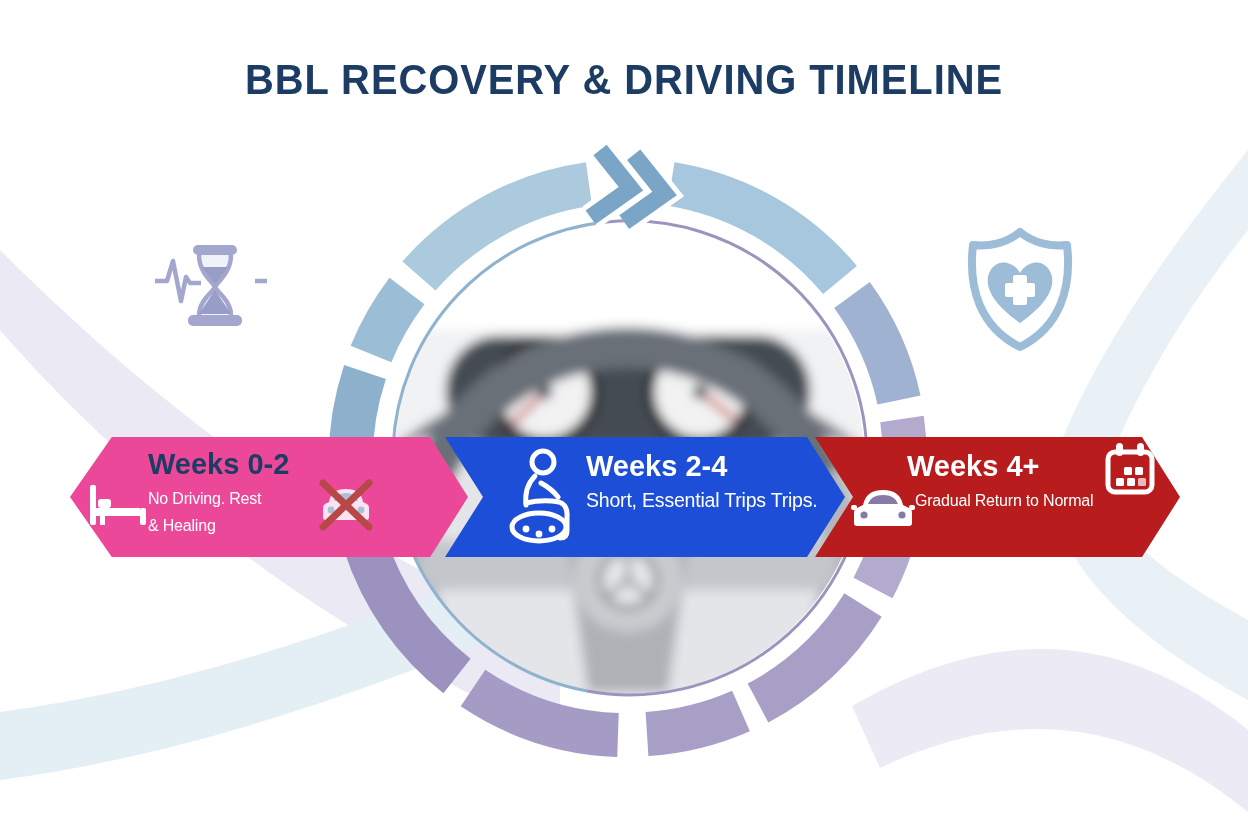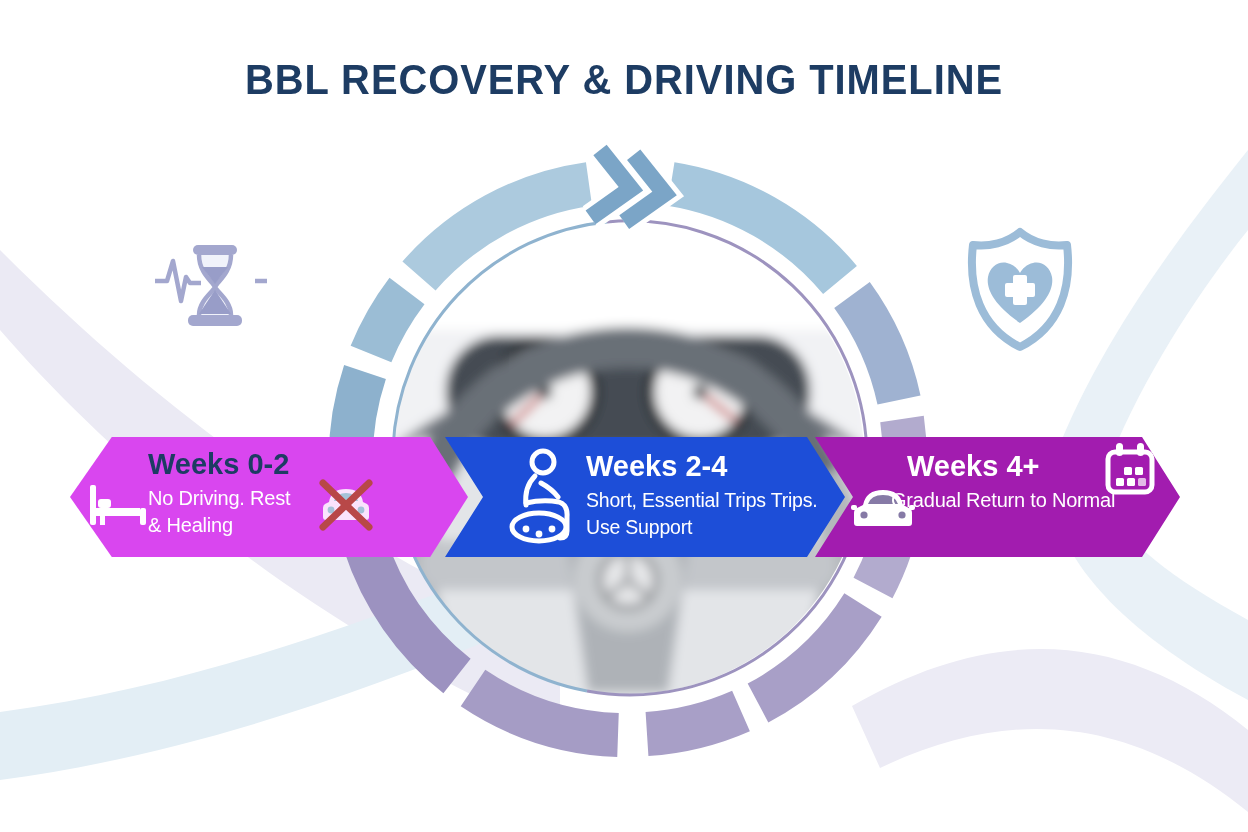--- a/index.html
+++ b/index.html
@@ -11,27 +11,27 @@
   .page-title{
     position:absolute;top:56px;left:0;width:1248px;text-align:center;
     font-size:42px;font-weight:800;color:#1d3c63;letter-spacing:1px;
     transform:scaleX(0.95);white-space:nowrap;
   }
   .banner{position:absolute;top:437px;height:120px;}
   #banner1{left:70px;width:398px;clip-path:polygon(10.5% 0,90.5% 0,100% 50%,90.5% 100%,10.5% 100%,0 50%);}
   #banner2{left:445px;width:400px;clip-path:polygon(0 0,90.5% 0,100% 50%,90.5% 100%,0 100%,9.5% 50%);}
   #banner3{left:815px;width:365px;clip-path:polygon(0 0,89.6% 0,100% 50%,89.6% 100%,0 100%,10.4% 50%);}
   .banner .heading{position:absolute;font-size:29px;font-weight:700;color:#ffffff;white-space:nowrap;}
-  .banner .desc{position:absolute;font-size:20px;font-weight:400;color:#ffffff;line-height:27px;letter-spacing:-0.2px;white-space:nowrap;}
+  .banner .desc{position:absolute;font-size:16px;font-weight:400;color:#ffffff;line-height:27px;letter-spacing:-0.2px;white-space:nowrap;}
   #banner1 .heading{left:78px;top:11px;color:#1d3c63;}
   #banner1 .desc{left:78px;top:48px;}
   #banner2 .heading{left:141px;top:13px;}
   #banner2 .desc{left:141px;top:50px;font-size:19.5px;}
   #banner3 .heading{left:92px;top:13px;}
-  #banner3 .desc{left:76px;top:50px;}
+  #banner3 .desc{left:100px;top:50px;}
   .banner svg{position:absolute;}
   .decor{position:absolute;}
 </style>
 </head>
 <body>
 
 <svg class="layer" width="1248" height="832" viewBox="0 0 1248 832">
   <defs>
     <clipPath id="wheelClip">
         <circle cx="628" cy="458" r="236"></circle>
@@ -110,21 +110,21 @@
 
 <svg class="decor" style="left:963px;top:226px;" width="115" height="127" viewBox="0 0 115 127">
   <path d="M57,6 C70,17 88,21 104,19 C109,62 97,101 57,121 C17,101 5,62 10,19 C26,21 44,17 57,6 Z" fill="none" stroke="#9cbcd8" stroke-width="8" stroke-linejoin="round"></path>
   <path d="M57,97 C31,79 23,63 25,51 C27,41 35,35 44,37 C50,38 55,43 57,47 C59,43 64,38 70,37 C79,35 87,41 89,51 C91,63 83,79 57,97 Z" fill="#9cbcd8"></path>
   <rect x="50" y="49" width="14" height="30" rx="2" fill="#ffffff"></rect>
   <rect x="42" y="57" width="30" height="14" rx="2" fill="#ffffff"></rect>
 </svg>
 
 <div class="page-title">BBL RECOVERY &amp; DRIVING TIMELINE</div>
 
-<div class="banner" id="banner1" style="background: #d946ef;">
+<div class="banner" id="banner1" style="background: #ec4899;">
   <svg style="left:20px;top:46px;" width="56" height="44" viewBox="0 0 56 44">
     <rect x="0" y="2" width="6" height="40" rx="2" fill="#ffffff"></rect>
     <rect x="8" y="16" width="13" height="9" rx="3" fill="#ffffff"></rect>
     <rect x="6" y="25" width="44" height="8" fill="#ffffff"></rect>
     <rect x="50" y="25" width="6" height="17" rx="2" fill="#ffffff"></rect>
     <rect x="10" y="33" width="5" height="9" fill="#ffffff"></rect>
   </svg>
   <div class="heading" style="color: rgb(29, 60, 99);">Weeks 0-2</div>
   <div class="desc">
     <div>No Driving. Rest</div>
@@ -157,25 +157,24 @@
     </g>
     <g fill="#ffffff">
       <circle cx="29" cy="82" r="3.4"></circle>
       <circle cx="42" cy="87" r="3.4"></circle>
       <circle cx="55" cy="82" r="3.4"></circle>
     </g>
   </svg>
   <div class="heading" style="color: rgb(255, 255, 255);">Weeks 2-4</div>
   <div class="desc">
     <div>Short, Essential Trips Trips.</div>
-    <div>Use Support</div>
   </div>
 </div>
 
-<div class="banner" id="banner3" style="background: #a21caf;">
+<div class="banner" id="banner3" style="background: #b91c1c;">
   <svg style="left:36px;top:48px;" width="64" height="46" viewBox="0 0 64 46">
     <g fill="#ffffff">
       <path d="M12,20 Q15,5 32,5 Q49,5 52,20 L58,23 Q61,24 61,28 L61,38 Q61,41 58,41 L6,41 Q3,41 3,38 L3,28 Q3,24 6,23 Z"></path>
       <rect x="0" y="20" width="6" height="5" rx="2"></rect>
       <rect x="58" y="20" width="6" height="5" rx="2"></rect>
     </g>
     <g fill="#867aa6">
       <path d="M17,19 Q20,10 32,10 Q44,10 47,19 Z"></path>
       <circle cx="13" cy="30" r="3.6"></circle>
       <circle cx="51" cy="30" r="3.6"></circle>

